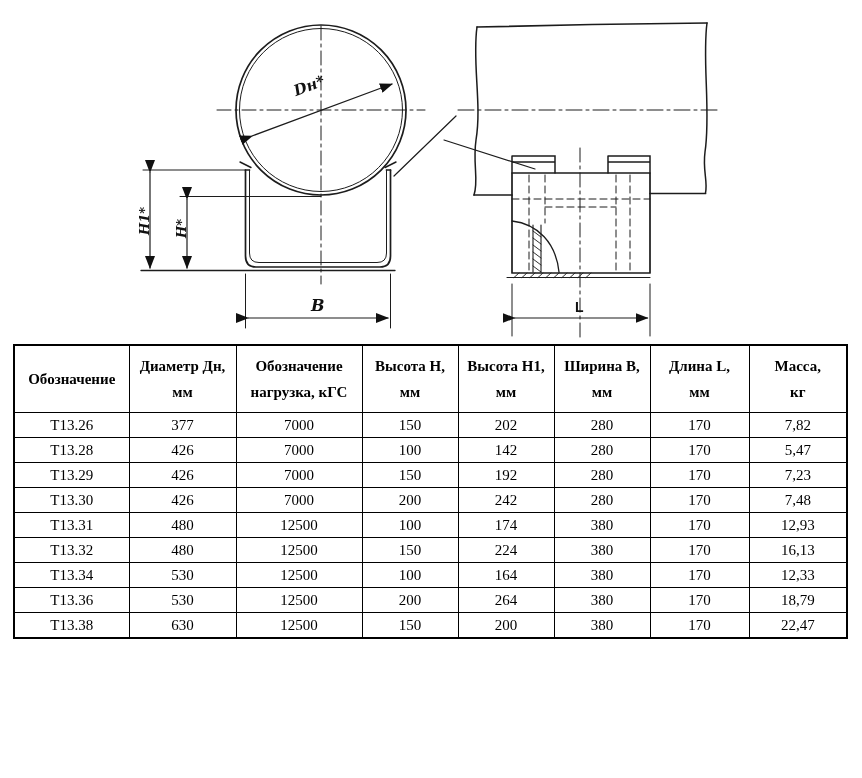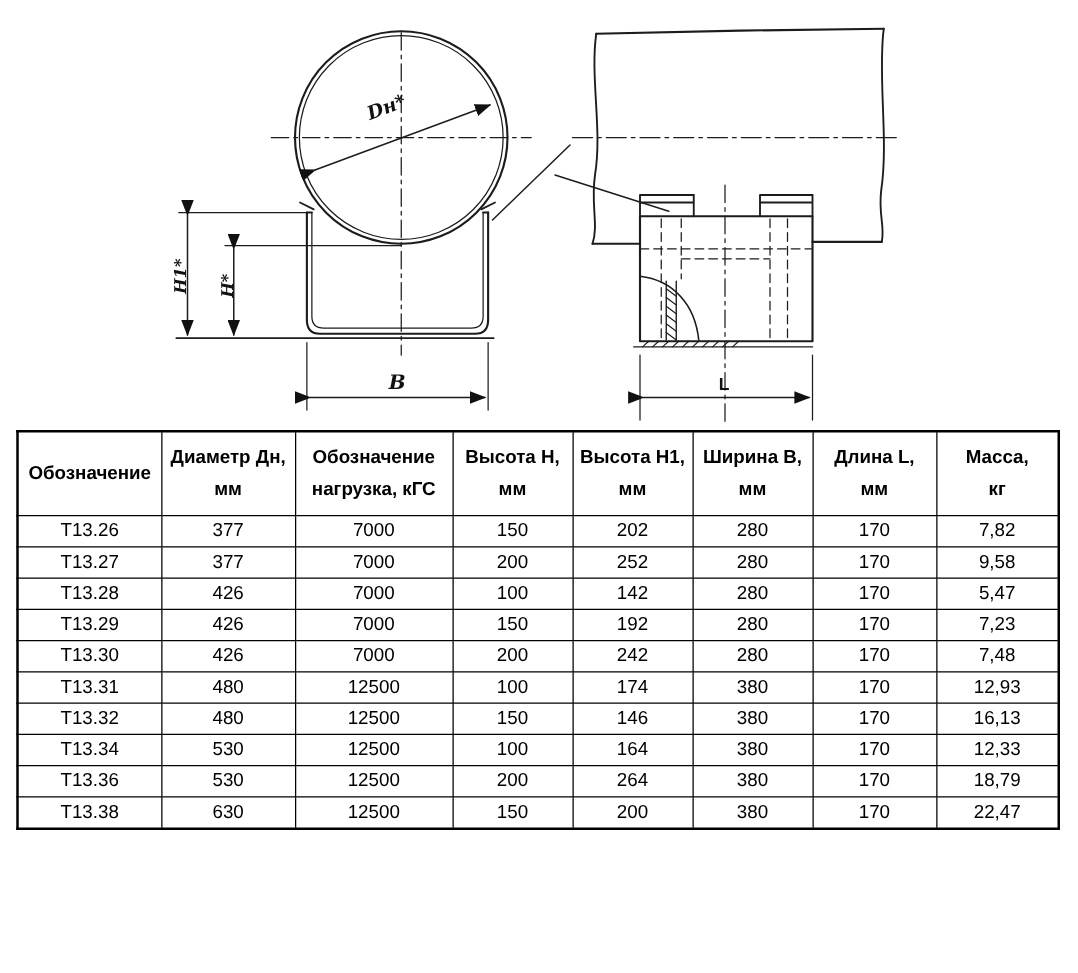--- a/index.html
+++ b/index.html
@@ -5,21 +5,21 @@
   html,body{margin:0;padding:0;background:#ffffff;}
   .page{position:relative;width:862px;height:778px;background:#fff;overflow:hidden;
         font-family:"Liberation Sans",sans-serif;color:#000;}
   .drawing{position:absolute;left:0;top:0;width:862px;height:342px;}
   .drawing svg{display:block;}
   .dim-label{font-family:"DejaVu Serif",serif;font-style:italic;font-weight:bold;fill:#111;}
   .spec-table{position:absolute;left:13px;top:344px;border-collapse:collapse;table-layout:fixed;
               width:833px;background:#fff;}
   .spec-table th,.spec-table td{border:1px solid #000;text-align:center;vertical-align:middle;
               padding:0;font-size:15px;line-height:24px;color:#000;overflow:hidden;white-space:nowrap;}
-  .spec-table{border:2px solid #000;}
+  .spec-table{border:2px solid #000;font-family:Liberation Serif, serif;}
   .spec-table th{font-weight:bold;height:66px;font-size:15px;}
   .spec-table th .l1,.spec-table th .l2{display:block;line-height:26px;}
   .spec-table th .l2:empty{display:none;}
   .spec-table td{height:24px;}
 </style>
 </head>
 <body>
 
 <div class="page">
 
@@ -148,30 +148,20 @@
           <td>Т13.26</td>
           <td>377</td>
           <td>7000</td>
           <td>150</td>
           <td>202</td>
           <td>280</td>
           <td>170</td>
           <td>7,82</td>
         </tr>
         <tr>
-          <td>Т13.27</td>
-          <td>377</td>
-          <td>7000</td>
-          <td>200</td>
-          <td>252</td>
-          <td>280</td>
-          <td>170</td>
-          <td>9,58</td>
-        </tr>
-        <tr>
           <td>Т13.28</td>
           <td>426</td>
           <td>7000</td>
           <td>100</td>
           <td>142</td>
           <td>280</td>
           <td>170</td>
           <td>5,47</td>
         </tr>
         <tr>
@@ -202,21 +192,21 @@
           <td>174</td>
           <td>380</td>
           <td>170</td>
           <td>12,93</td>
         </tr>
         <tr>
           <td>Т13.32</td>
           <td>480</td>
           <td>12500</td>
           <td>150</td>
-          <td>146</td>
+          <td>224</td>
           <td>380</td>
           <td>170</td>
           <td>16,13</td>
         </tr>
         <tr>
           <td>Т13.34</td>
           <td>530</td>
           <td>12500</td>
           <td>100</td>
           <td>164</td>

